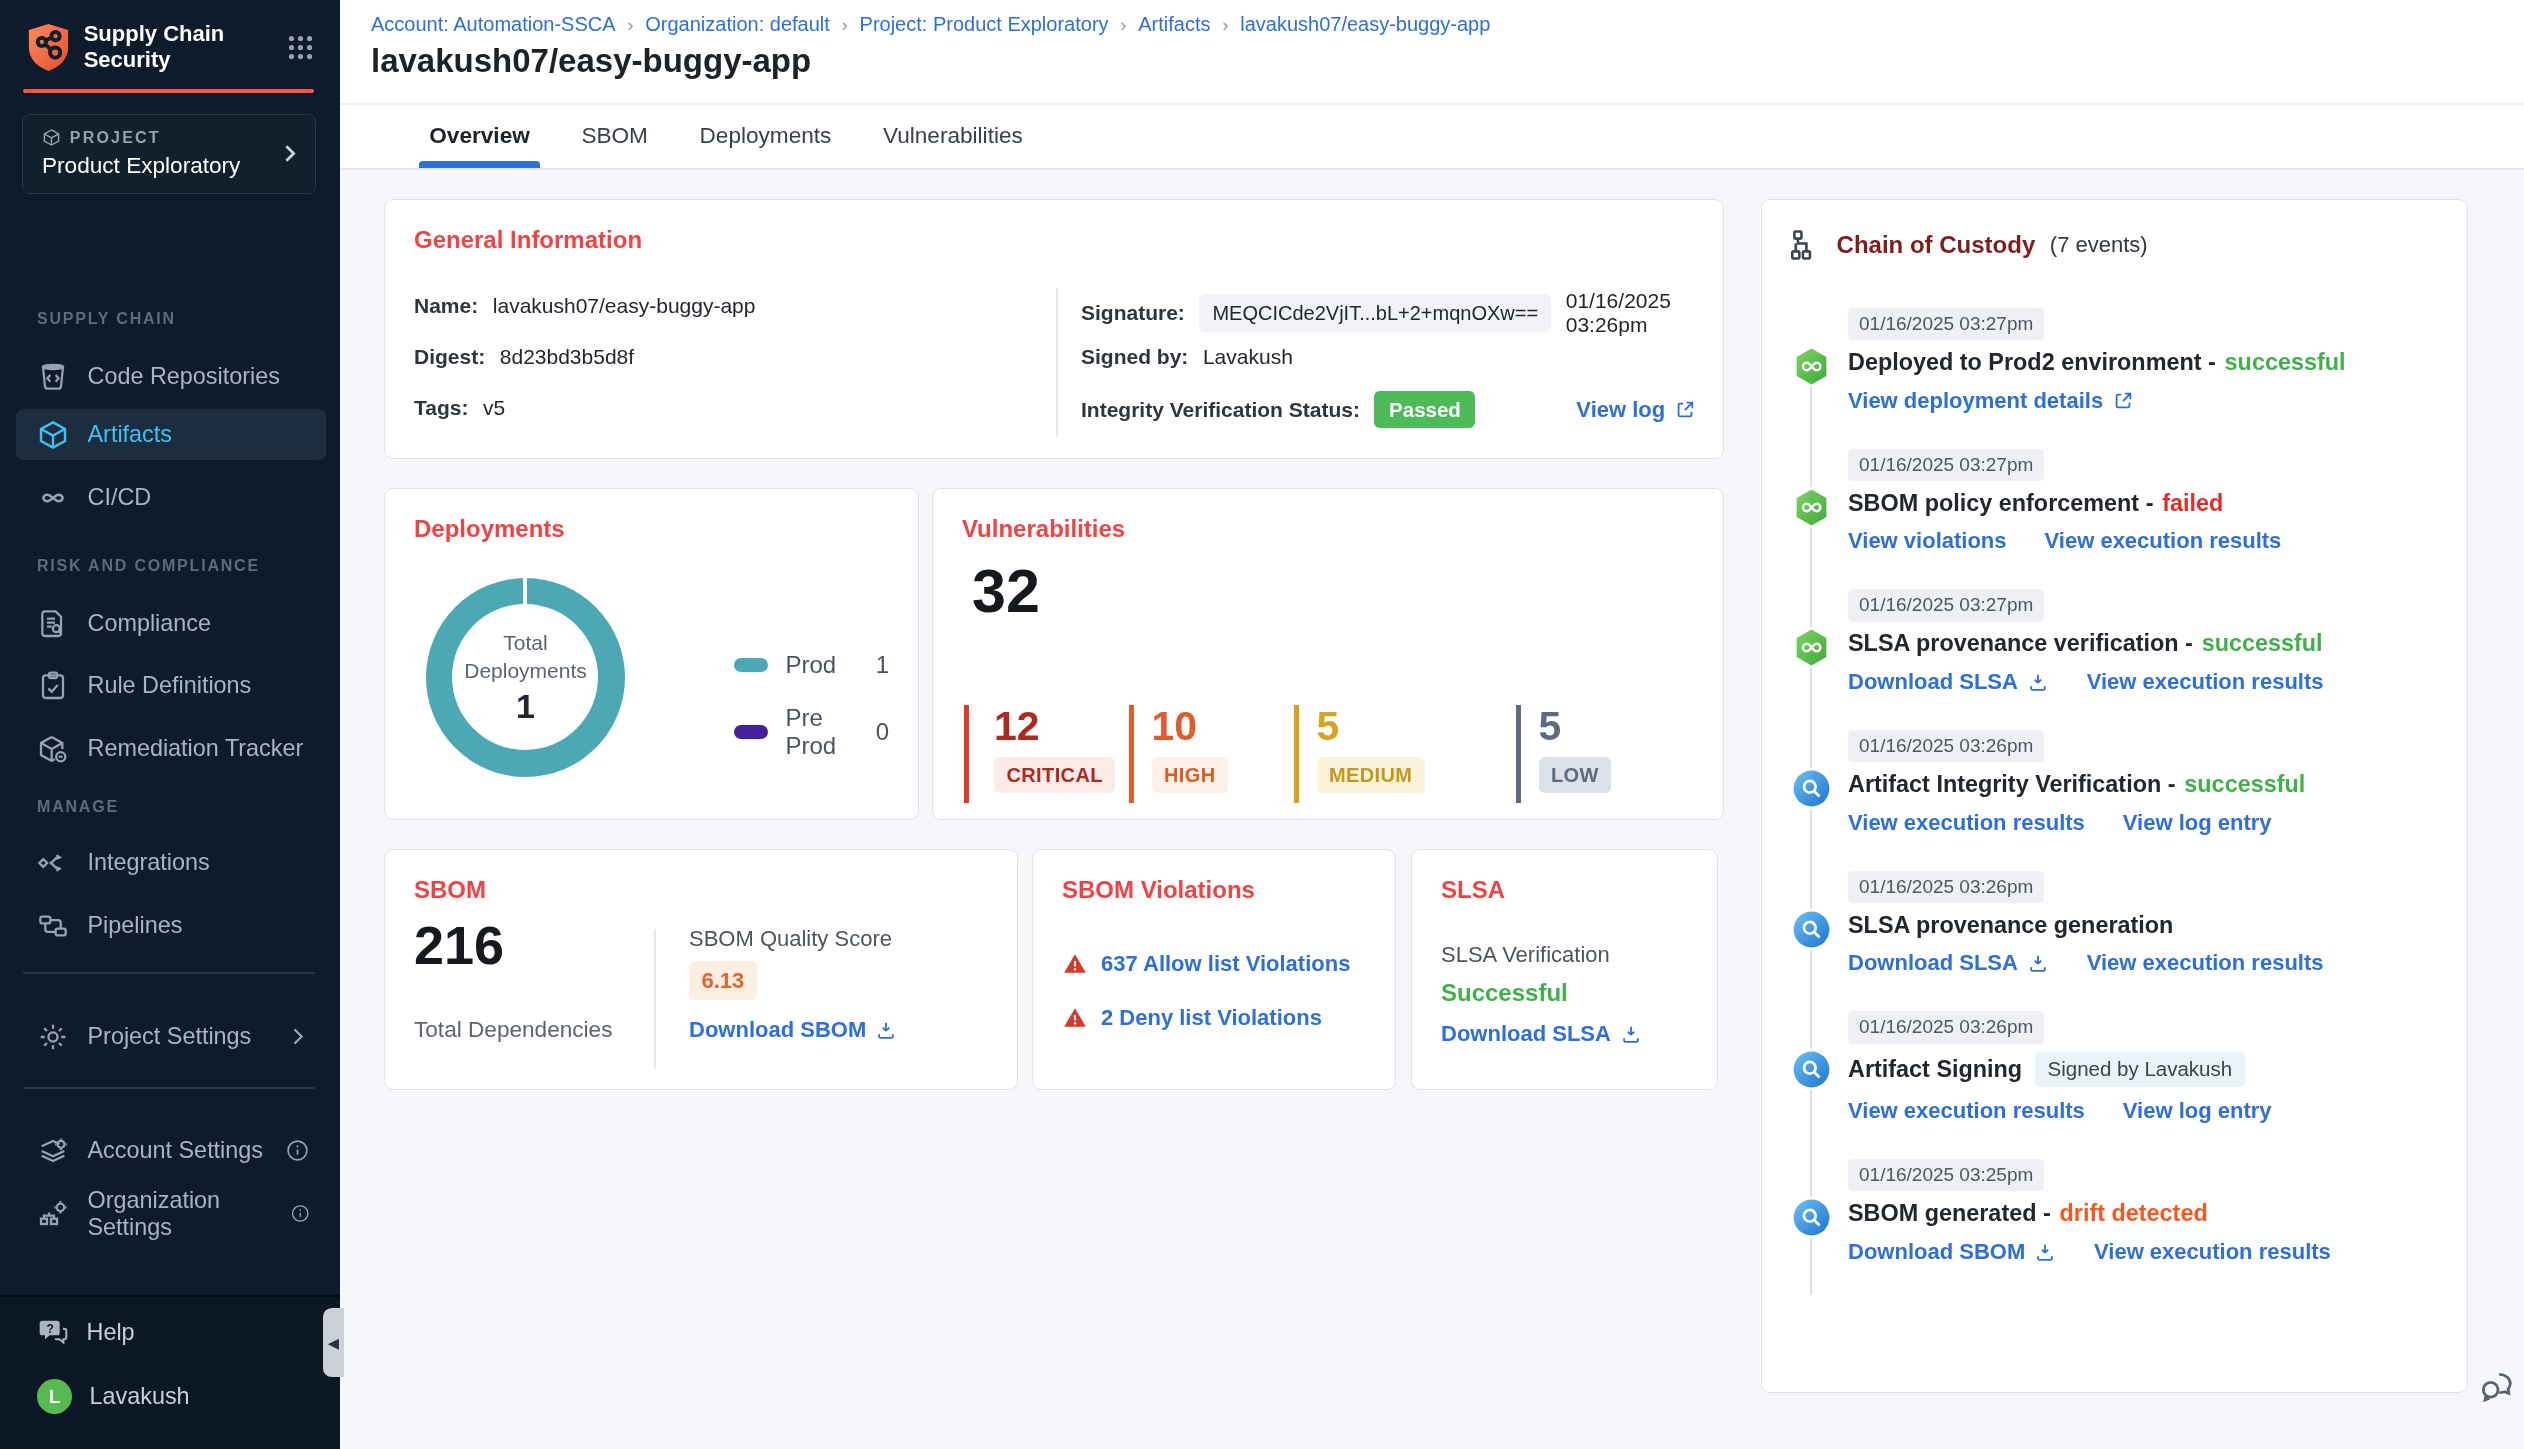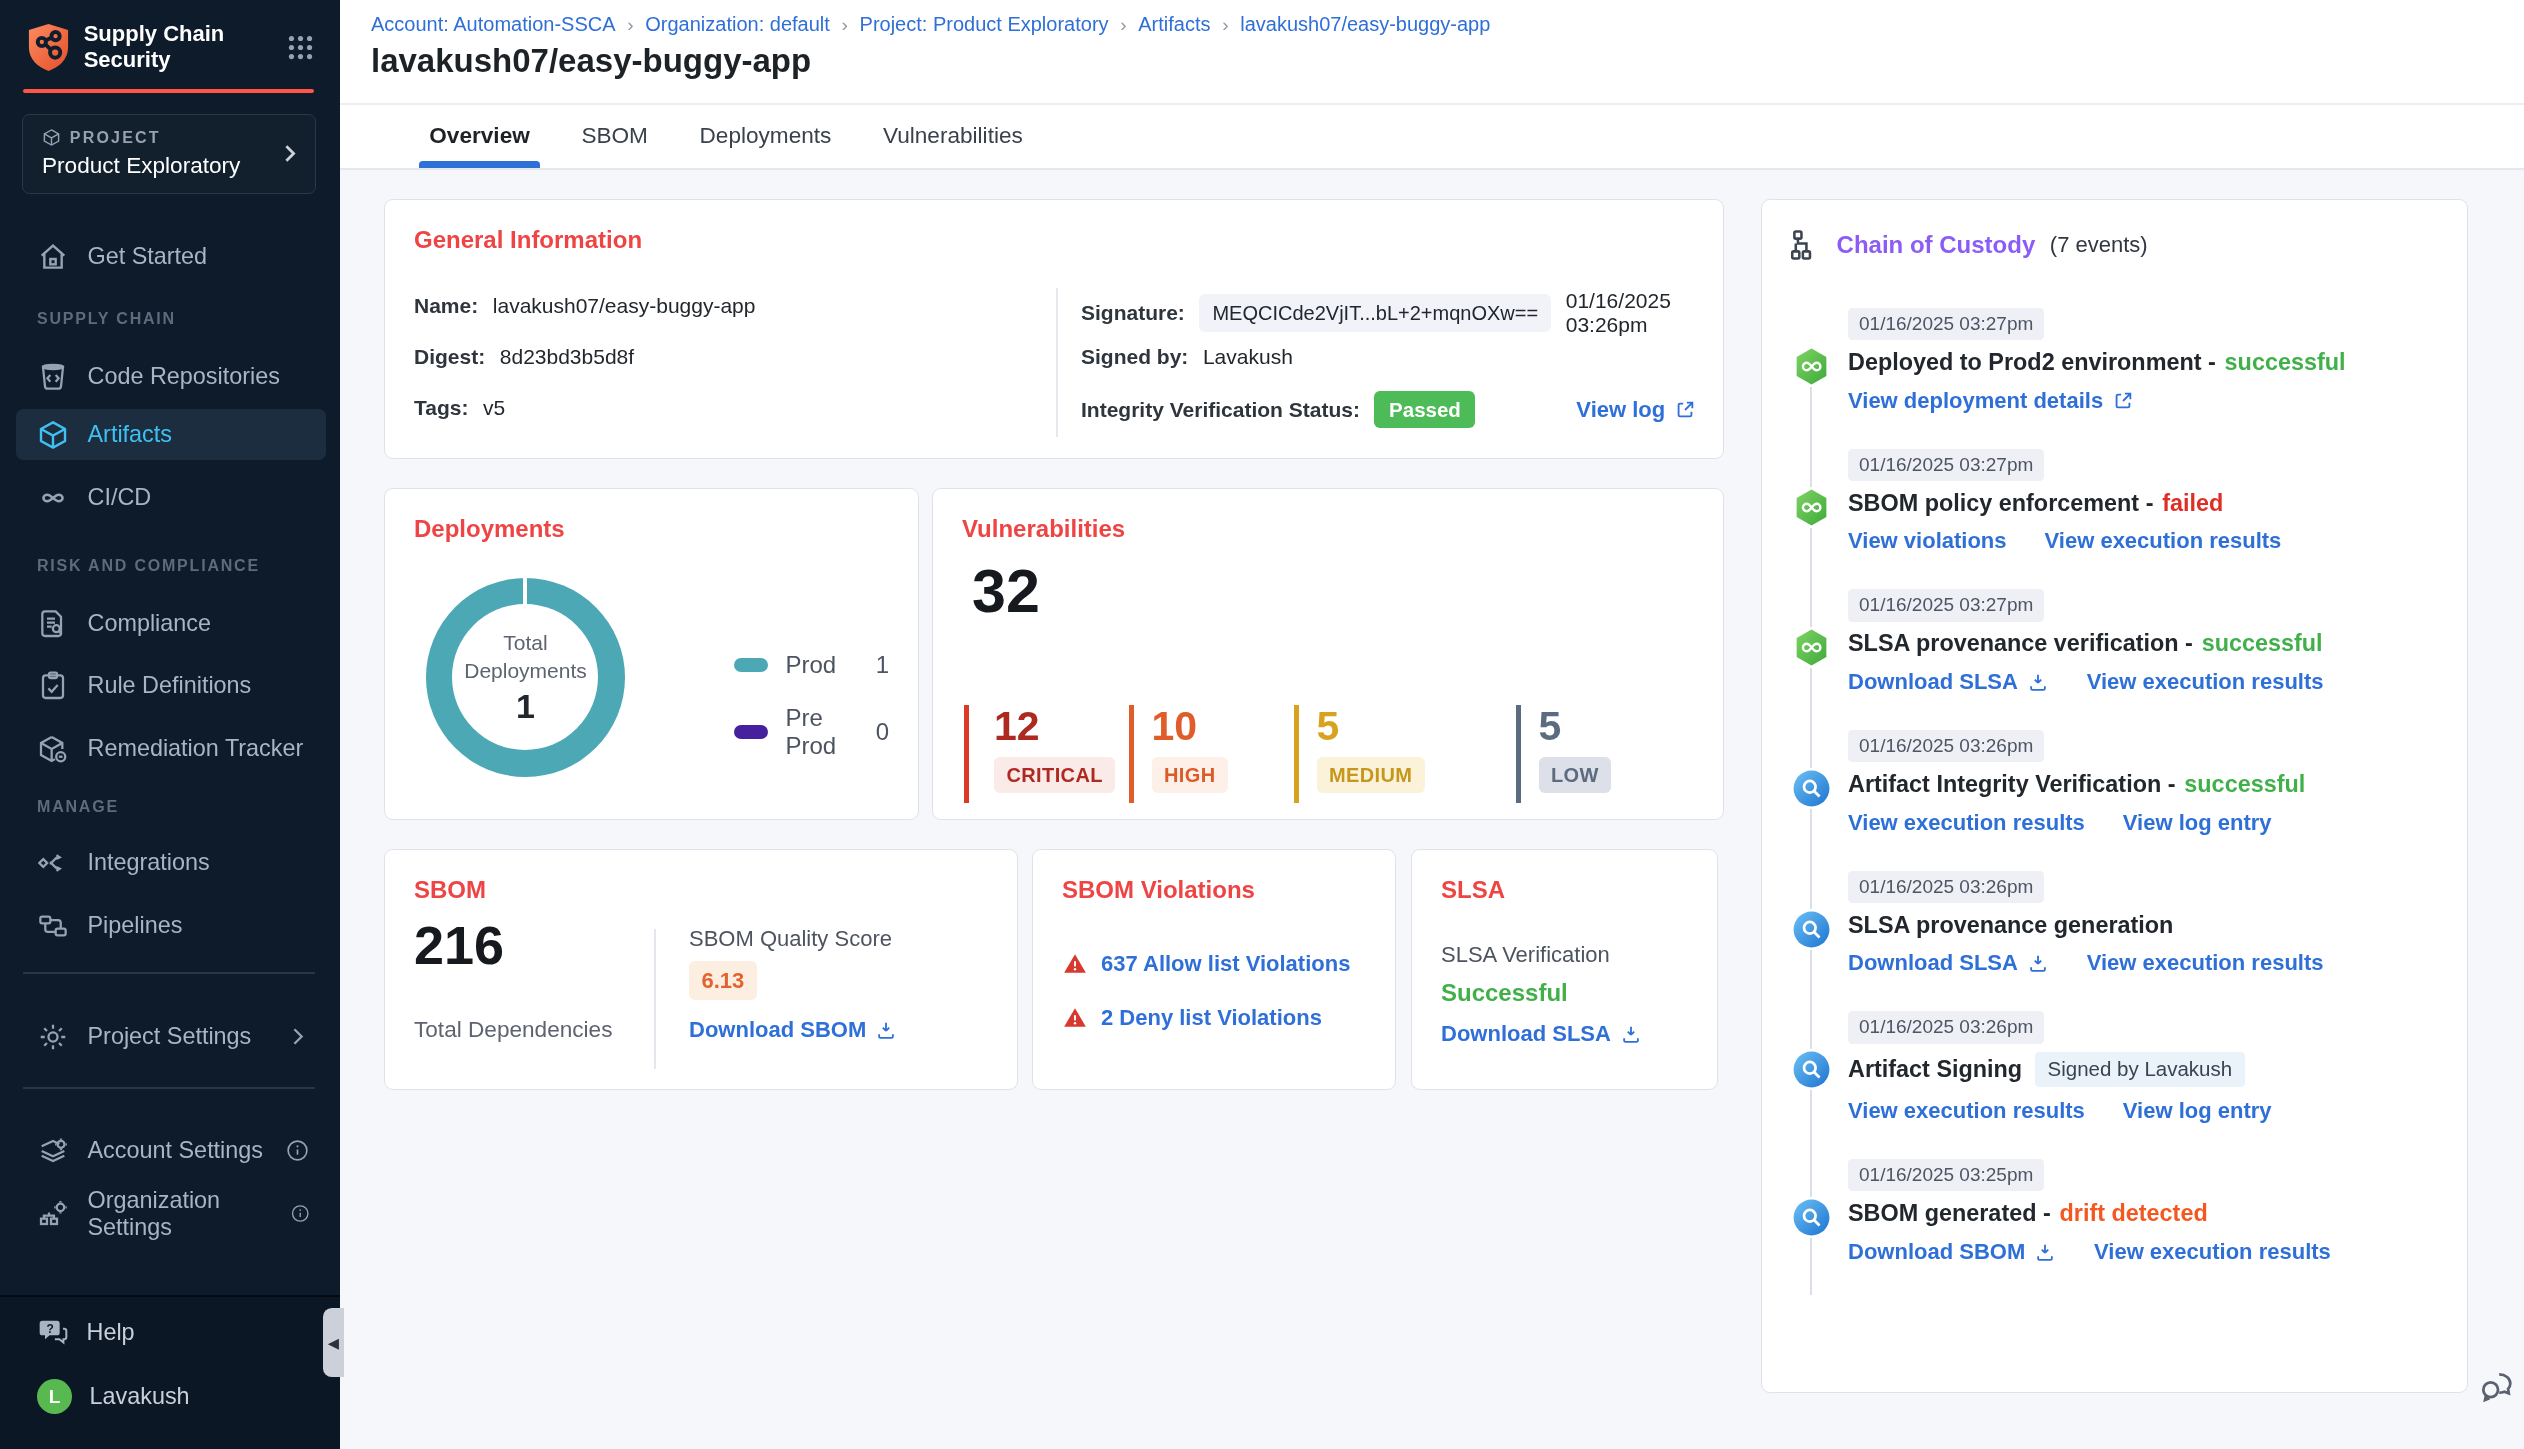--- a/index.html
+++ b/index.html
@@ -99,21 +99,21 @@
   .warn-ic { width:26px; height:26px; }
 
   #card-slsa { left:1411px; top:849px; width:307px; height:241px; }
   .slsa-label { position:absolute; left:29px; top:92px; font-size:22px; color:#4d5460; }
   .slsa-status { position:absolute; left:29px; top:129px; font-size:24px; font-weight:600; color:#42b04a; }
   #card-slsa .dl { position:absolute; left:29px; top:171px; }
 
   
   #card-coc { left:1761px; top:199px; width:707px; height:1194px; }
   .coc-header { position:absolute; left:26px; top:28px; display:flex; align-items:center; gap:14.6px; }
-  .coc-title { font-size:24px; font-weight:700; color:#8b5cf6; }
+  .coc-title { font-size:24px; font-weight:700; color:#7f1d1d; }
   .coc-count { font-size:22px; color:#303740; }
   #events { position:absolute; left:29px; top:108px; right:26px; bottom:14.6px; }
   #timeline-line { position:absolute; left:19px; top:66px; width:2.2px; background:#dcdfe6; }
   .event { position:relative; padding-left:57px; margin-bottom:35px; }
   .ev-icon { position:absolute; left:0; top:38px; width:41px; height:41px; background:#fff; border-radius:50%; }
   .ev-time { display:inline-block; background:#efeff6; color:#4e5563; font-size:19px; padding:5.1px 11px; border-radius:4.4px; }
   .ev-title-row { margin-top:8.8px; display:flex; align-items:center; font-size:23.4px; font-weight:600; color:#22272d; }
   .ev-status { margin-left:8.8px; font-weight:600; }
   .s-green { color:#42b04a; } .s-red { color:#de2f26; } .s-orange { color:#f4571f; }
   .ev-badge { margin-left:13px; background:#eaf3fa; color:#3a4350; font-size:20.5px; font-weight:400; padding:5.1px 12.4px; border-radius:4.4px; }
@@ -178,28 +178,20 @@
           <path d="M3 7.5l9 5 9-5M12 12.5v9"></path>
       </svg>
       <span>PROJECT</span>
     </div>
     <div class="project-name">Product Exploratory</div>
     <svg class="project-chevron" viewBox="0 0 24 24" fill="none" stroke="currentColor" stroke-width="2.6">
         <path d="M9 5l7 7-7 7"></path>
       </svg>
   </div>
 
-  <div class="nav-item" style="top:231px">
-    <svg class="nicon" viewBox="0 0 24 24" fill="none" stroke="currentColor" stroke-width="1.8">
-      <path d="M3.5 11L12 3.5 20.5 11"></path>
-        <path d="M5.5 9.5V20h13V9.5"></path>
-        <rect x="10" y="13.5" width="4" height="4"></rect>
-    </svg>
-    <span>Get Started</span>
-  </div>
 
   <div class="nav-section" style="top:310px">SUPPLY CHAIN</div>
 
   <div class="nav-item" style="top:351px">
     <svg class="nicon" viewBox="0 0 24 24" fill="none" stroke="currentColor" stroke-width="1.7">
       <path d="M4.5 4.5h15L18 19a2 2 0 01-2 1.8H8A2 2 0 016 19z"></path>
         <ellipse cx="12" cy="4.5" rx="7.5" ry="1.5"></ellipse>
       <path d="M10 10.5l-2.2 2.5L10 15.5m4-5l2.2 2.5L14 15.5"></path>
     </svg>
     <span>Code Repositories</span>

